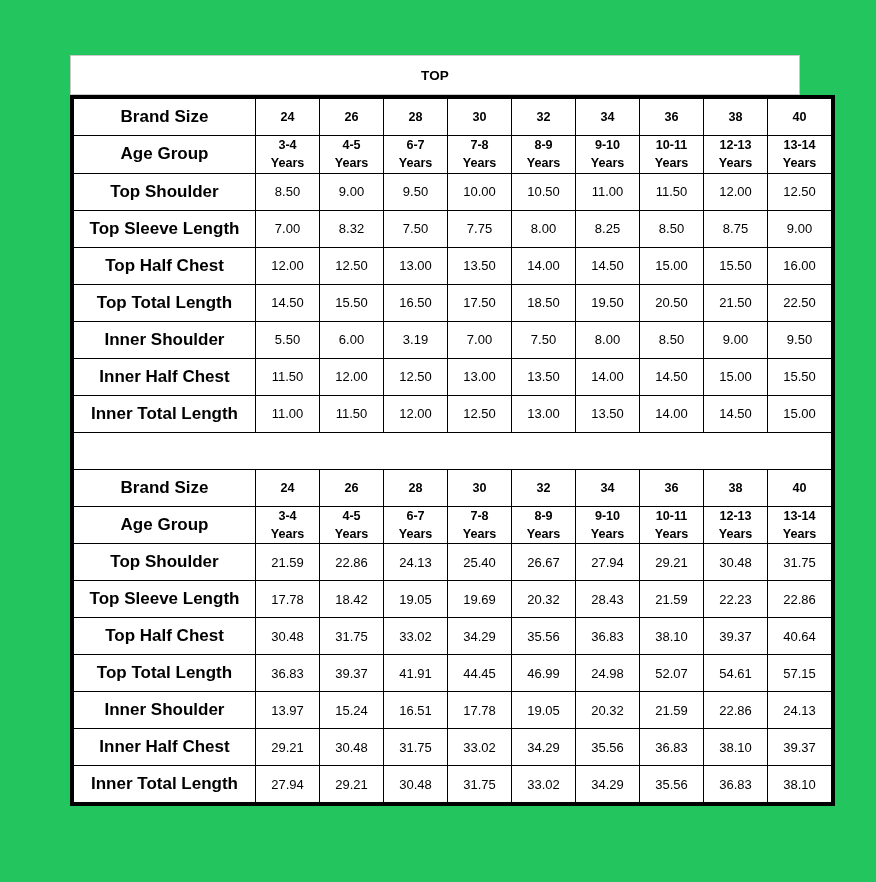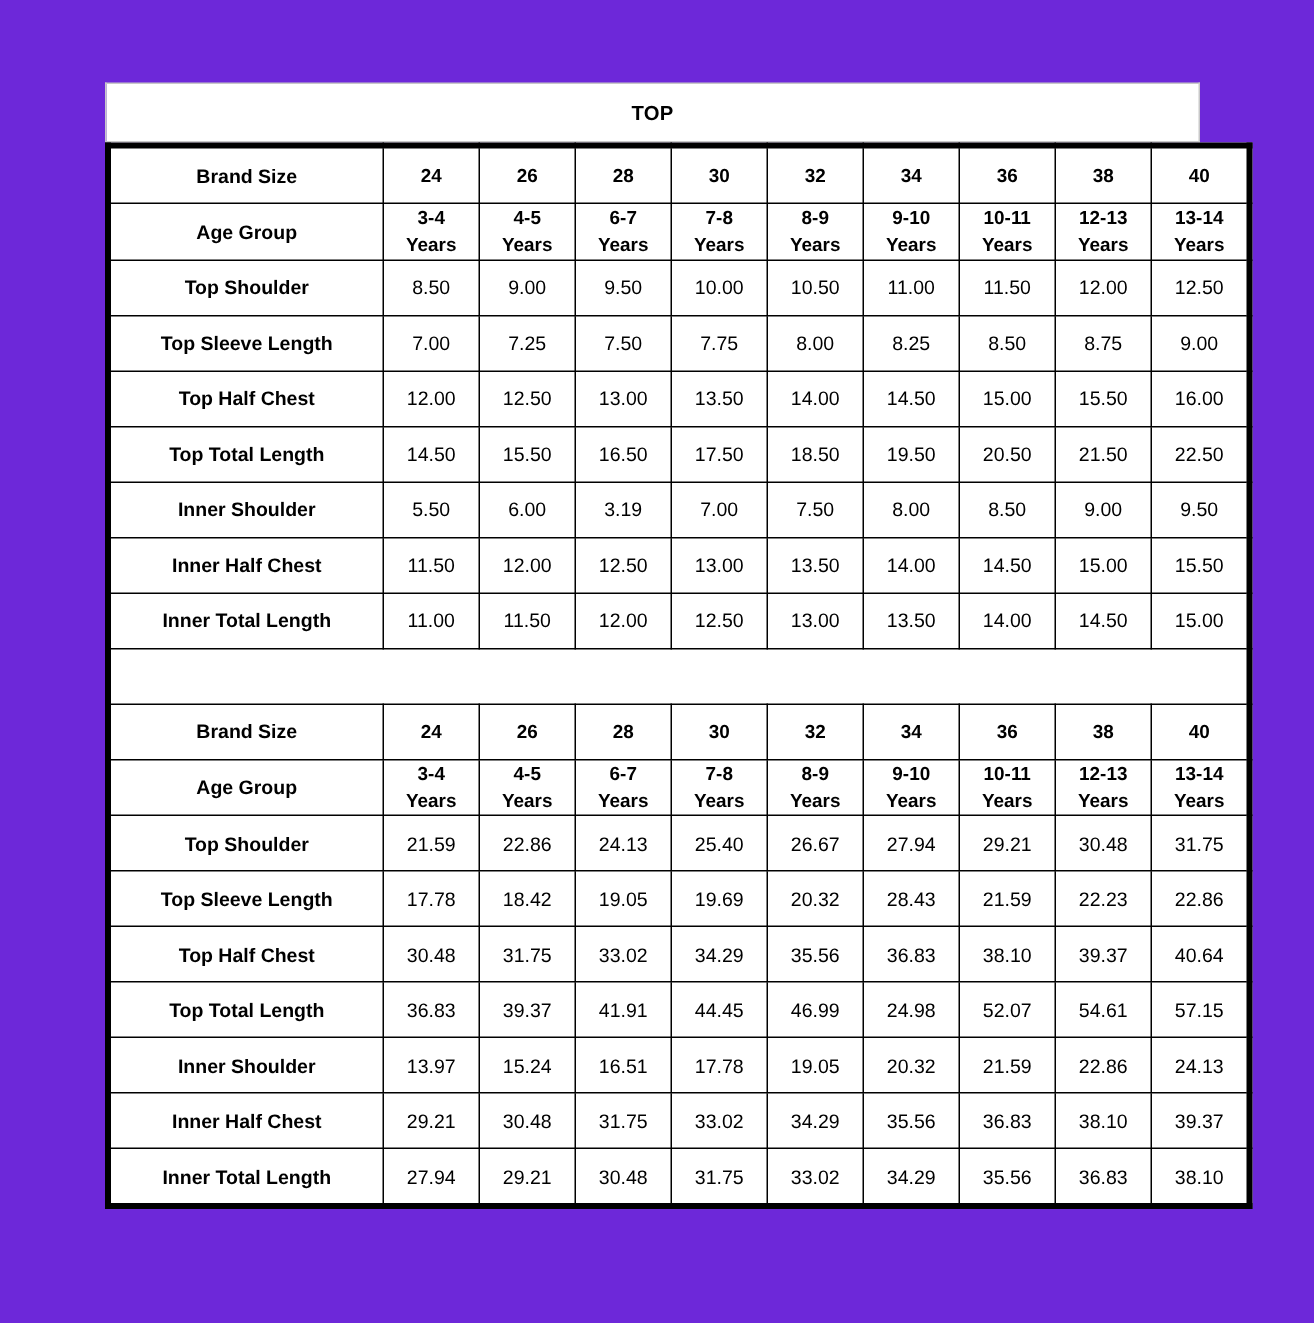--- a/index.html
+++ b/index.html
@@ -12,21 +12,21 @@
     height: 882px;
     font-family: "Liberation Sans", sans-serif;
     color: #000000;
     overflow: hidden;
   }
 
   .page {
     position: relative;
     width: 876px;
     height: 882px;
-    background: #6d28d9;
+    background: #22c55e;
   }
 
   .chart-wrap {
     position: absolute;
     left: 70px;
     top: 55px;
     width: 730px;
   }
 
   
@@ -61,21 +61,21 @@
     font-size: 12.6px;
     font-weight: bold;
     height: 36px;
     padding: 0 2px;
     background: #ffffff;
   }
 
   
   table.size-chart td.label-cell {
     width: 177px;
-    font-size: 13px;
+    font-size: 17px;
   }
   
   table.size-chart td.value-cell {
     width: 59px;
   }
   table.size-chart td.num-cell {
     font-weight: normal;
     font-size: 13px;
   }
 
@@ -180,21 +180,21 @@
             <td class="value-cell num-cell">10.00</td>
             <td class="value-cell num-cell">10.50</td>
             <td class="value-cell num-cell">11.00</td>
             <td class="value-cell num-cell">11.50</td>
             <td class="value-cell num-cell">12.00</td>
             <td class="value-cell num-cell">12.50</td>
           </tr>
           <tr>
             <td class="label-cell">Top Sleeve Length</td>
             <td class="value-cell num-cell">7.00</td>
-            <td class="value-cell num-cell">7.25</td>
+            <td class="value-cell num-cell">8.32</td>
             <td class="value-cell num-cell">7.50</td>
             <td class="value-cell num-cell">7.75</td>
             <td class="value-cell num-cell">8.00</td>
             <td class="value-cell num-cell">8.25</td>
             <td class="value-cell num-cell">8.50</td>
             <td class="value-cell num-cell">8.75</td>
             <td class="value-cell num-cell">9.00</td>
           </tr>
           <tr>
             <td class="label-cell">Top Half Chest</td>

